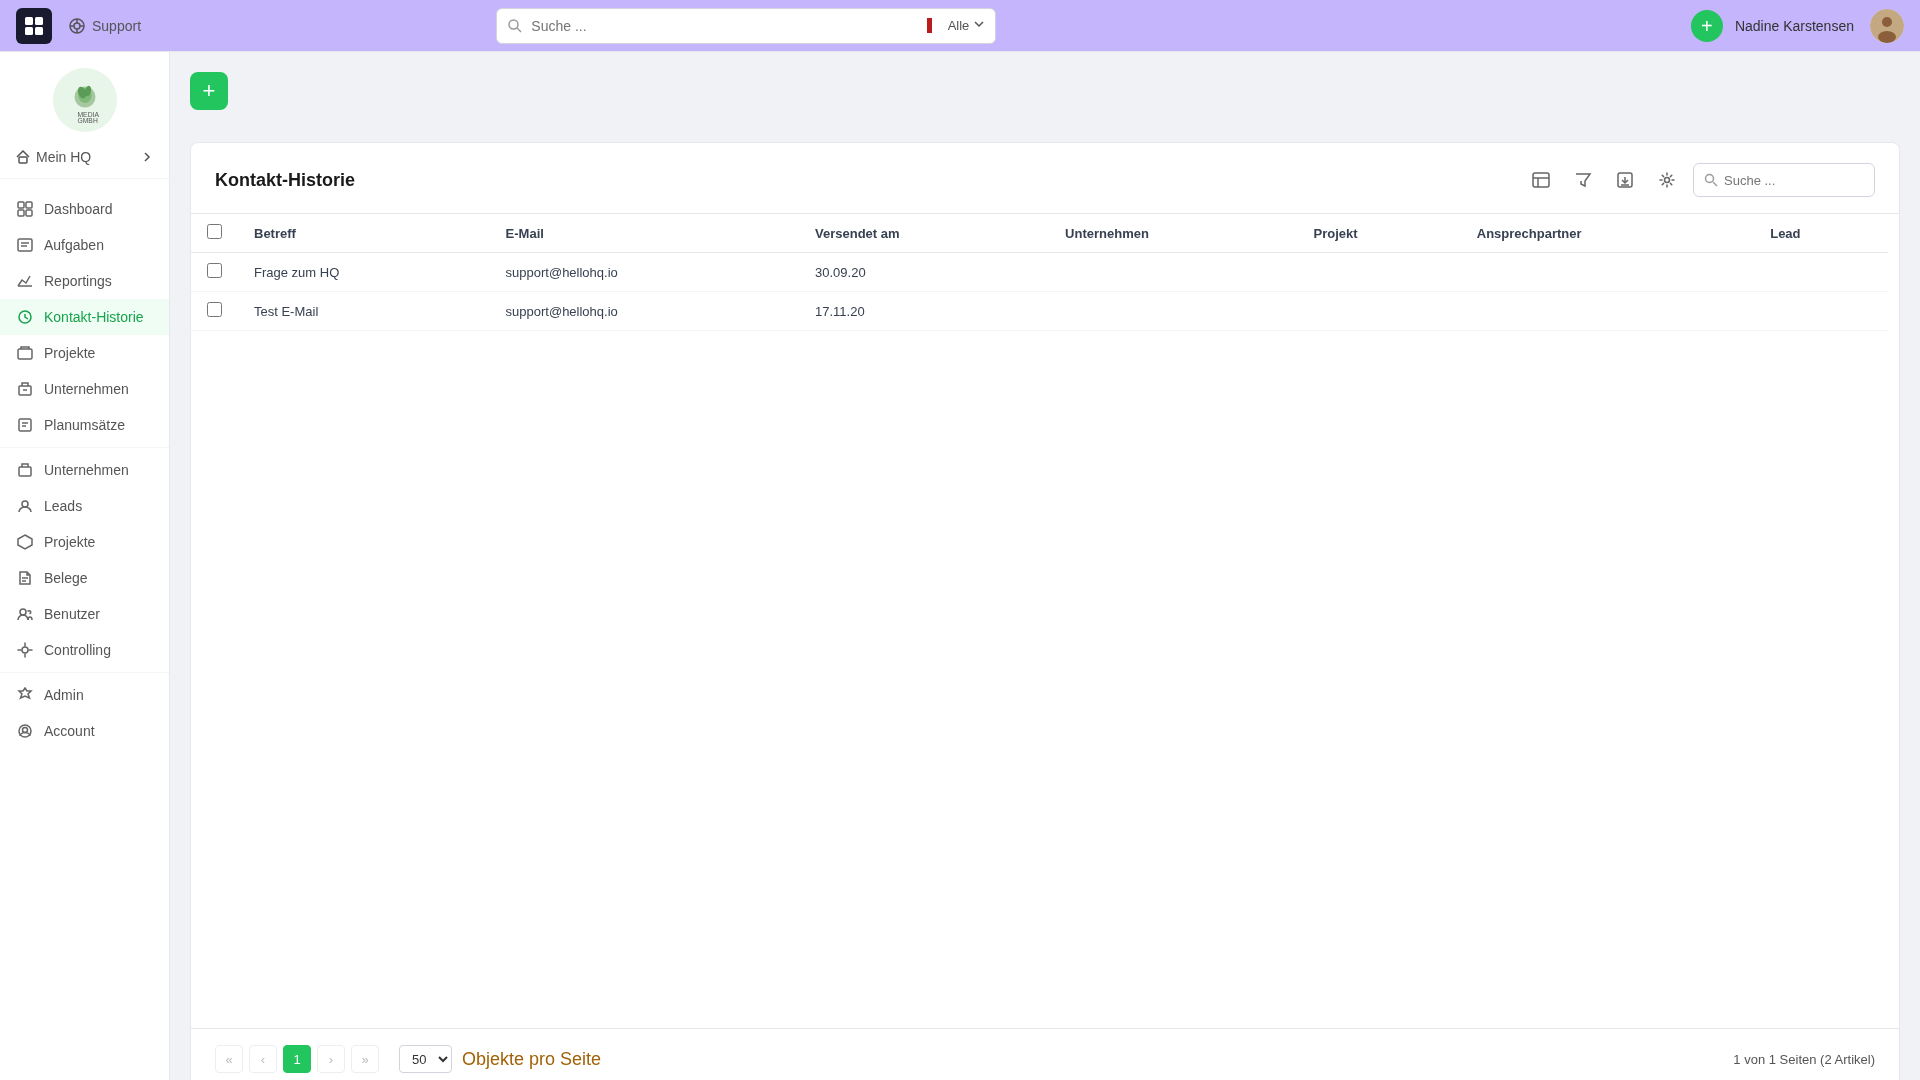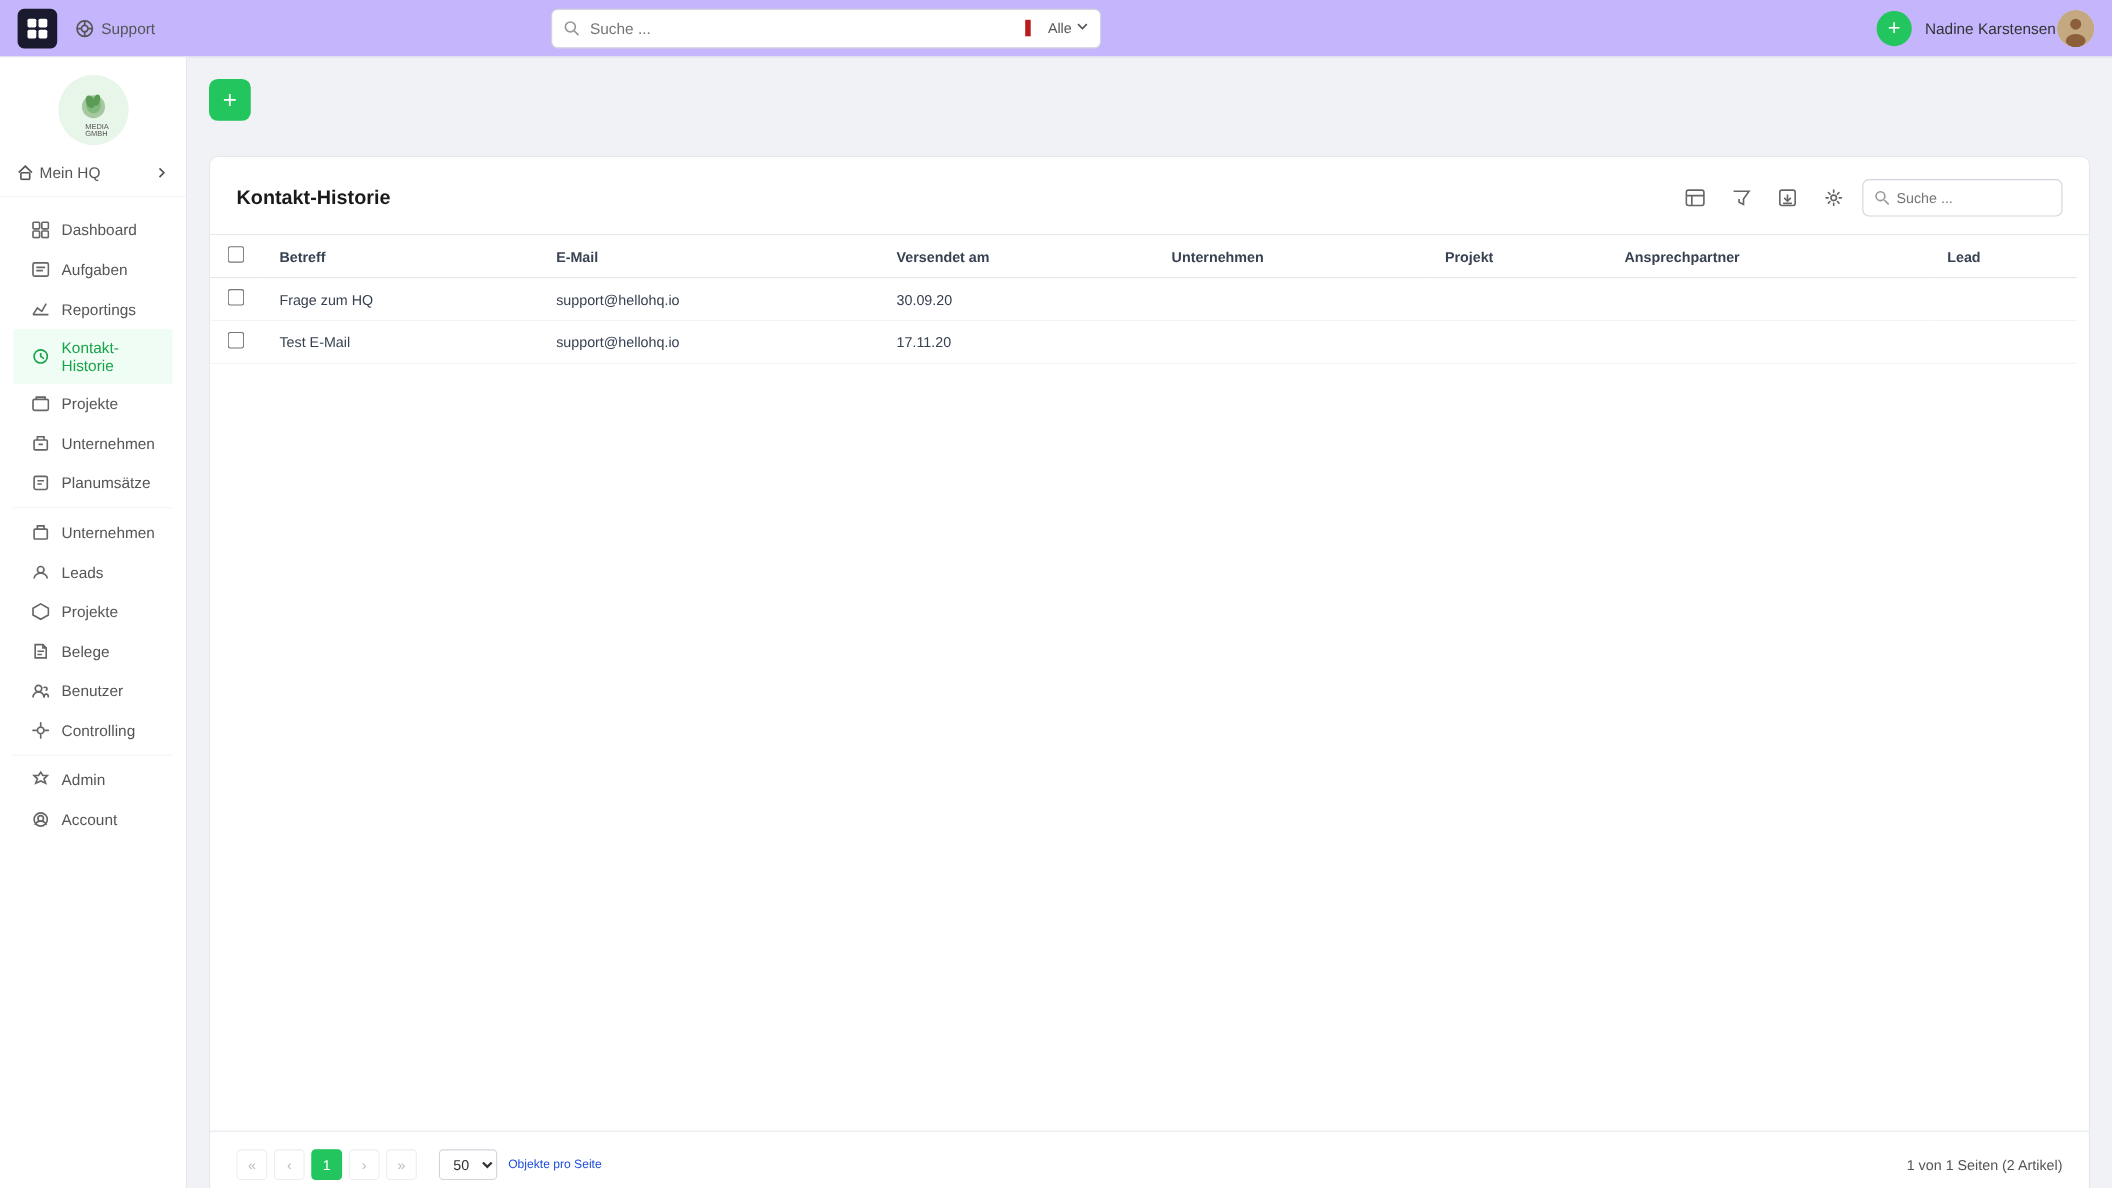--- a/index.html
+++ b/index.html
@@ -8,32 +8,32 @@
     
     .topbar { height: 52px; background: #c4b5fd; display: flex; align-items: center; padding: 0 16px; border-bottom: 1px solid #e5e7eb; gap: 16px; flex-shrink: 0; }
     .topbar-logo { width: 36px; height: 36px; background: #1a1a2e; border-radius: 6px; display: flex; align-items: center; justify-content: center; color: #fff; font-weight: bold; font-size: 16px; }
     .topbar-support { display: flex; align-items: center; gap: 6px; color: #555; font-size: 14px; }
     .topbar-support svg { width: 18px; height: 18px; }
     .topbar-search { flex: 1; max-width: 500px; margin: 0 auto; display: flex; align-items: center; border: 1px solid #d1d5db; border-radius: 6px; background: #fff; padding: 0 10px; gap: 8px; height: 36px; }
     .topbar-search input { border: none; outline: none; flex: 1; font-size: 14px; color: #333; background: transparent; }
     .search-filter-btn { display: flex; align-items: flex-start; gap: 4px; font-size: 13px; color: #555; cursor: pointer; border-left: 5px solid #b91c1c; padding-left: 16px; }
     .topbar-right { margin-left: auto; display: flex; align-items: center; gap: 12px; }
     .topbar-add-btn { width: 32px; height: 32px; background: #22c55e; border-radius: 50%; display: flex; align-items: center; justify-content: center; cursor: pointer; color: #fff; font-size: 20px; line-height: 1; }
-    .topbar-user { display: flex; align-items: center; gap: 1px; font-size: 14px; color: #333; }
+    .topbar-user { display: flex; align-items: center; gap: 16px; font-size: 14px; color: #333; }
     .topbar-avatar { width: 34px; height: 34px; border-radius: 50%; background: #d1d5db; overflow: hidden; display: flex; align-items: center; justify-content: center; }
     .topbar-avatar svg { width: 34px; height: 34px; }
 
     
     .layout { display: flex; flex: 1; overflow: hidden; }
 
     
     .sidebar { width: 170px; background: #fff; border-right: 1px solid #e5e7eb; display: flex; flex-direction: column; overflow-y: auto; flex-shrink: 0; }
     .sidebar-company { display: flex; align-items: center; justify-content: center; padding: 16px 0 8px; }
     .sidebar-company-logo { width: 64px; height: 64px; border-radius: 50%; background: #e8f5e9; display: flex; align-items: center; justify-content: center; }
-    .sidebar-nav { display: flex; flex-direction: column; padding: 8px 12px; }
+    .sidebar-nav { display: flex; flex-direction: column; padding: 8px 0; }
     .sidebar-item { display: flex; align-items: center; gap: 10px; padding: 9px 16px; cursor: pointer; color: #555; font-size: 14px; border-radius: 0; transition: background 0.15s; }
     .sidebar-item.active { background: #f0fdf4; color: #16a34a; font-weight: 500; }
     .sidebar-item .icon { width: 18px; height: 18px; display: flex; align-items: center; justify-content: center; flex-shrink: 0; }
     .sidebar-separator { height: 1px; background: #f3f4f6; margin: 4px 0; }
     .sidebar-mein-hq { display: flex; align-items: center; gap: 6px; padding: 9px 16px; color: #555; font-size: 14px; cursor: pointer; }
 
     
     .main { flex: 1; overflow: auto; padding: 20px; }
     .content-card { background: #fff; border-radius: 8px; border: 1px solid #e5e7eb; min-height: calc(100vh - 132px); display: flex; flex-direction: column; }
     .content-header { display: flex; align-items: center; padding: 20px 24px 16px; border-bottom: 1px solid #e5e7eb; }
@@ -56,21 +56,21 @@
     .checkbox-cell { width: 44px; }
     input[type="checkbox"] { width: 15px; height: 15px; accent-color: #22c55e; cursor: pointer; }
 
     
     .pagination { display: flex; align-items: center; gap: 6px; padding: 16px 24px; border-top: 1px solid #e5e7eb; margin-top: auto; }
     .page-btn { width: 28px; height: 28px; display: flex; align-items: center; justify-content: center; border: 1px solid #d1d5db; border-radius: 4px; cursor: pointer; background: #fff; color: #555; font-size: 13px; }
     .page-btn.active { background: #22c55e; color: #fff; border-color: #22c55e; }
     .page-btn.disabled { opacity: 0.4; cursor: not-allowed; }
     .per-page-select { display: flex; align-items: center; gap: 4px; margin-left: 14px; }
     .per-page-select select { border: 1px solid #d1d5db; border-radius: 4px; padding: 3px 8px; font-size: 13px; color: #333; background: #fff; cursor: pointer; outline: none; height: 28px; }
-    .per-page-label { font-size: 11px; color: #1d4ed8; margin-left: 6px; }
+    .per-page-label { font-size: 18px; color: #a16207; margin-left: 6px; }
     .pagination-info { margin-left: auto; font-size: 13px; color: #555; }
 
     
     .top-actions { padding: 0 0 16px 0; }
   </style>
 </head>
 <body>
 
 <div class="topbar">
   <div class="topbar-logo">

